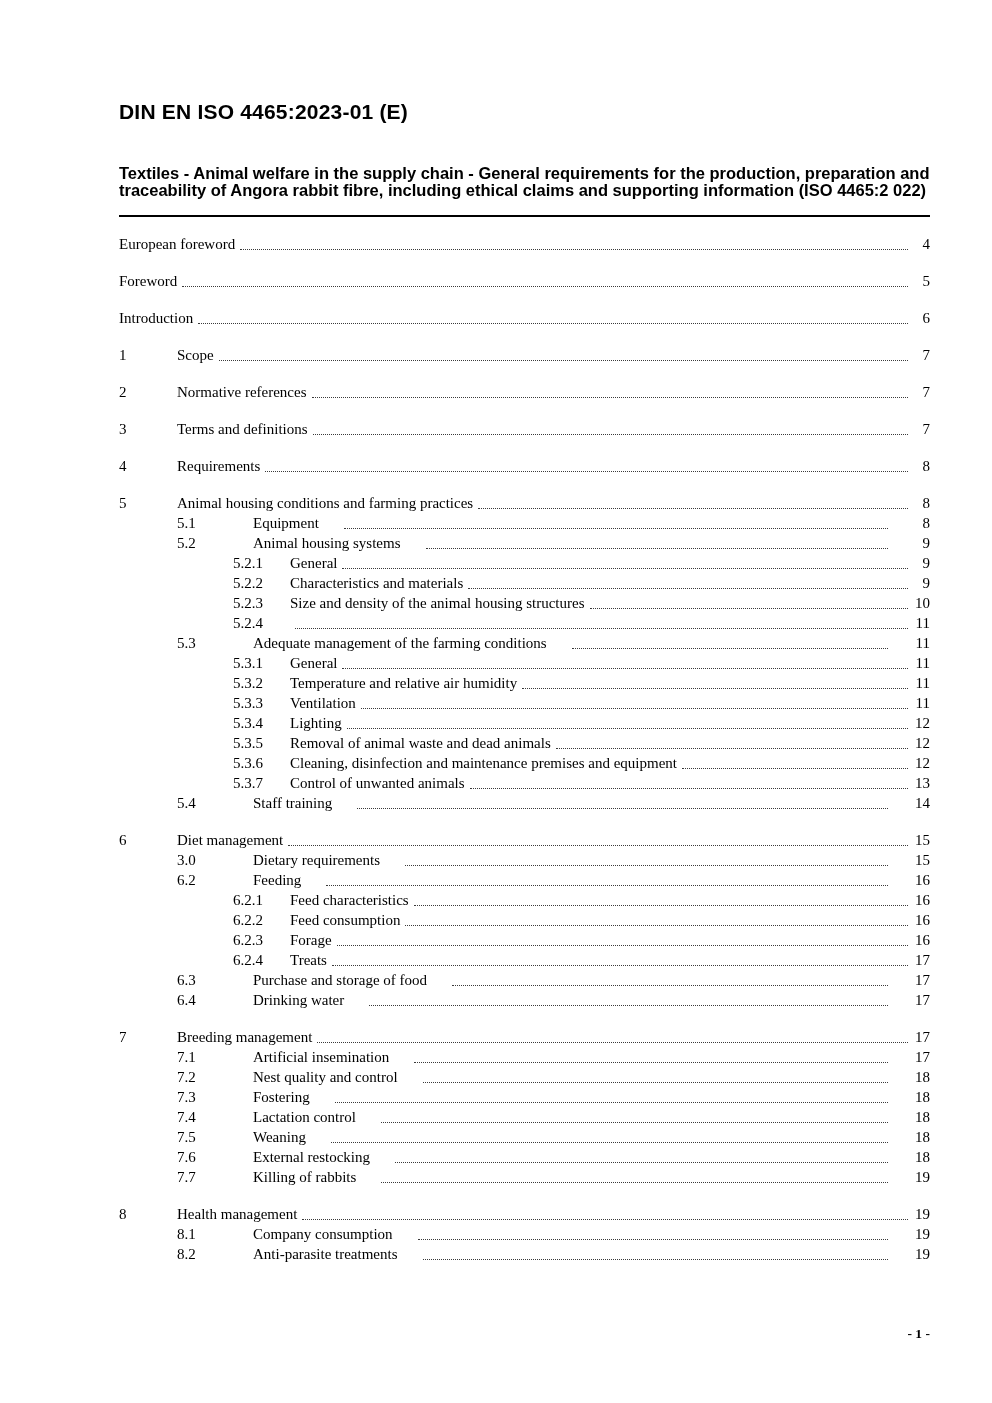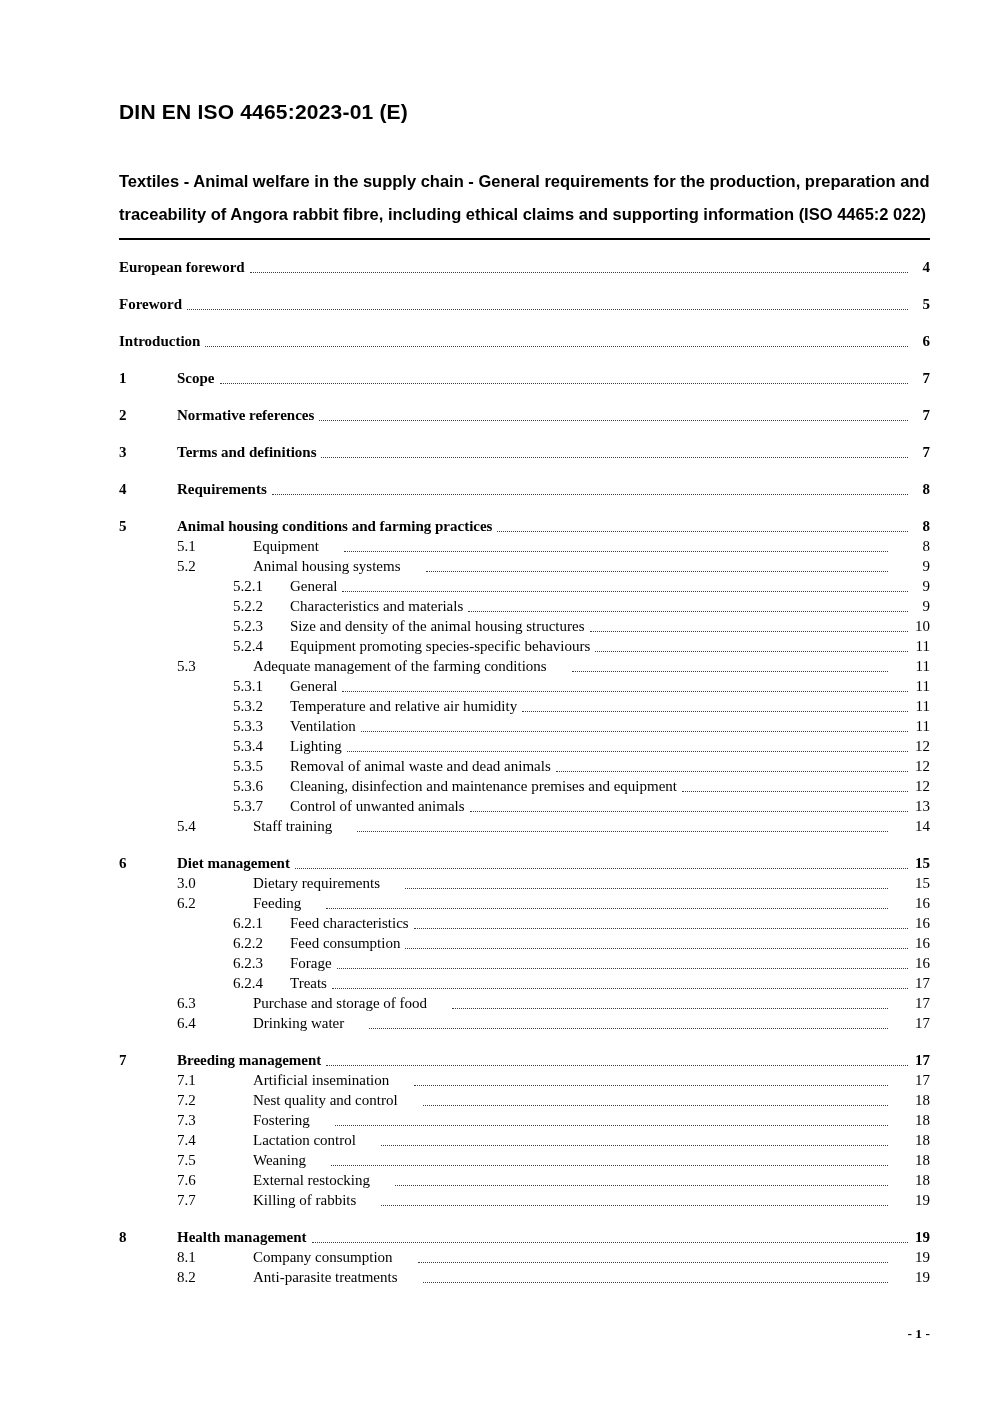--- a/index.html
+++ b/index.html
@@ -19,22 +19,22 @@
     font-family: "Liberation Sans", sans-serif;
     font-weight: bold;
     font-size: 21px;
     letter-spacing: 0.2px;
   }
   .doc-title {
     margin-top: 41px;
     font-family: "Liberation Sans", sans-serif;
     font-weight: bold;
     font-size: 16.5px;
-    line-height: 33px;
-    padding-bottom: 7px;
+    line-height: 17px;
+    padding-bottom: 16px;
     border-bottom: 2px solid #000;
   }
   .contents-bar {
     margin-top: 38px;
     display: flex;
     align-items: baseline;
     justify-content: space-between;
   }
   .contents-heading {
     font-family: "Liberation Sans", sans-serif;
@@ -46,21 +46,21 @@
     font-weight: bold;
     font-size: 15px;
   }
   .toc { margin-top: 14px; }
   .toc-row {
     display: flex;
     align-items: flex-end;
     font-size: 15px;
     line-height: 20px;
   }
-  .toc-row.l0 { margin-top: 17px; font-weight: bold; }
+  .toc-row.l0 { margin-top: 17px; font-weight: normal; }
   .toc-row.l1 { padding-left: 58px; gap: 20px; }
   .toc-row.l2 { padding-left: 114px; }
   .toc-row .num { flex: 0 0 auto; }
   .toc-row.l0 .num { width: 58px; }
   .toc-row.l1 .num { width: 56px; }
   .toc-row.l2 .num { width: 57px; }
   .toc-row .title { flex: 0 1 auto; white-space: nowrap; }
   .toc-row .leader {
     flex: 1 1 auto;
     border-bottom: 1.5px dotted #3a3a3a;
@@ -162,21 +162,20 @@
         <span class="pg">9</span>
       </div>
       <div class="toc-row l2">
         <span class="num">5.2.3</span>
         <span class="title">Size and density of the animal housing structures</span>
         <span class="leader"></span>
         <span class="pg">10</span>
       </div>
       <div class="toc-row l2">
         <span class="num">5.2.4</span>
-        <span class="title">Equipment promoting species-specific behaviours</span>
         <span class="leader"></span>
         <span class="pg">11</span>
       </div>
       <div class="toc-row l1">
         <span class="num">5.3</span>
         <span class="title">Adequate management of the farming conditions</span>
         <span class="leader"></span>
         <span class="pg">11</span>
       </div>
       <div class="toc-row l2">

